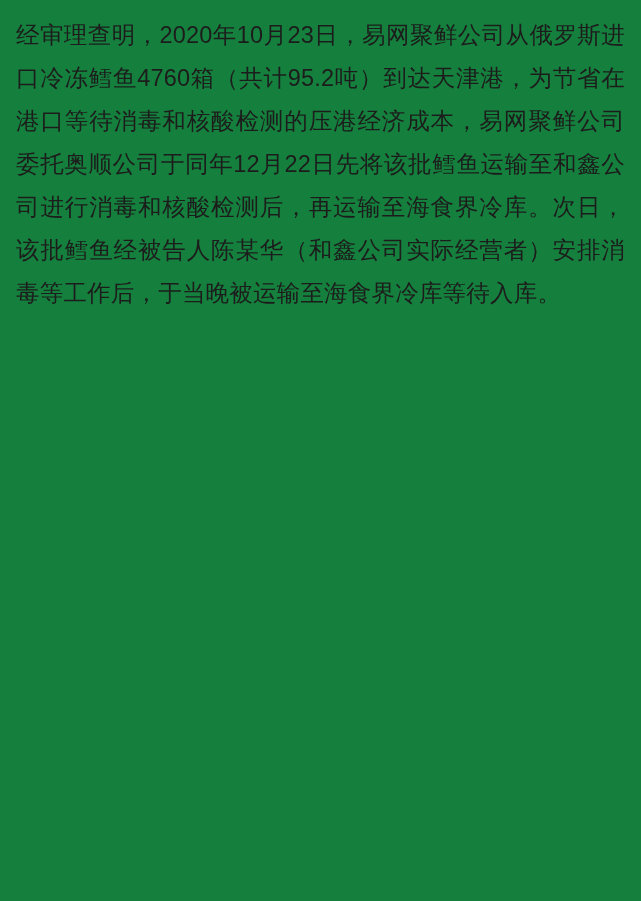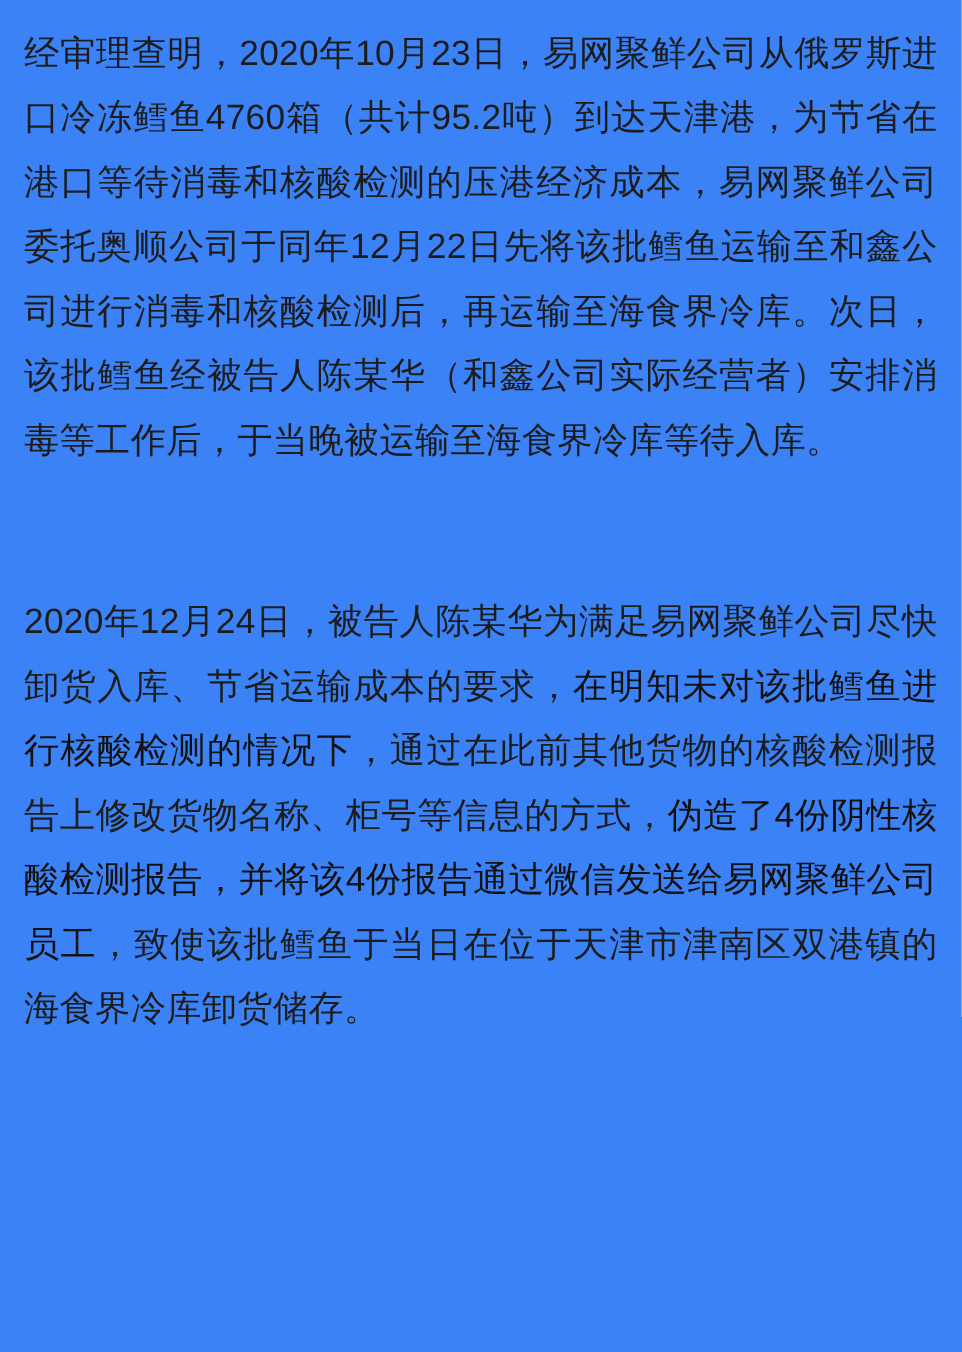--- a/index.html
+++ b/index.html
@@ -12,21 +12,21 @@
     background: #ffffff;
     font-family: "Liberation Sans", "DejaVu Sans", sans-serif;
     color: #1a1a1a;
     overflow: hidden;
   }
   .page {
     width: 641px;
     height: 901px;
     box-sizing: border-box;
     padding: 14px 16px 0 16px;
-    background: #3b82f6;
+    background: #15803d;
   }
   .para {
     font-size: 23.5px;
     line-height: 43px;
     letter-spacing: 0.2px;
     text-align: justify;
     text-justify: inter-character;
     color: #1c1c1c;
     margin: 0;
   }
@@ -40,15 +40,14 @@
   .seg {
     font-weight: normal;
   }
 </style>
 </head>
 <body>
 
 <div class="page">
   <div class="body-text">
       <p class="para"><span class="seg">经审理查明，2020年10月23日，易网聚鲜公司从俄罗斯进口冷冻鳕鱼4760箱（共计95.2吨）到达天津港，为节省在港口等待消毒和核酸检测的压港经济成本，易网聚鲜公司委托奥顺公司于同年12月22日先将该批鳕鱼运输至和鑫公司进行消毒和核酸检测后，再运输至海食界冷库。次日，该批鳕鱼经被告人陈某华（和鑫公司实际经营者）安排消毒等工作后，于当晚被运输至海食界冷库等待入库。</span></p>
-      <p class="para"><span class="seg">2020年12月24日，被告人陈某华为满足易网聚鲜公司尽快卸货入库、节省运输成本的要求，</span><span class="seg bold">在明知未对该批鳕鱼进行核酸检测的情况下</span><span class="seg">，通过在此前其他货物的核酸检测报告上修改货物名称、柜号等信息的方式，</span><span class="seg bold">伪造了4份阴性核酸检测报告，并将该4份报告通过微信发送给易网聚鲜公司员工</span><span class="seg">，致使该批鳕鱼于当日在位于天津市津南区双港镇的海食界冷库卸货储存。</span></p>
     </div>
 </div>
 
 </body></html>

